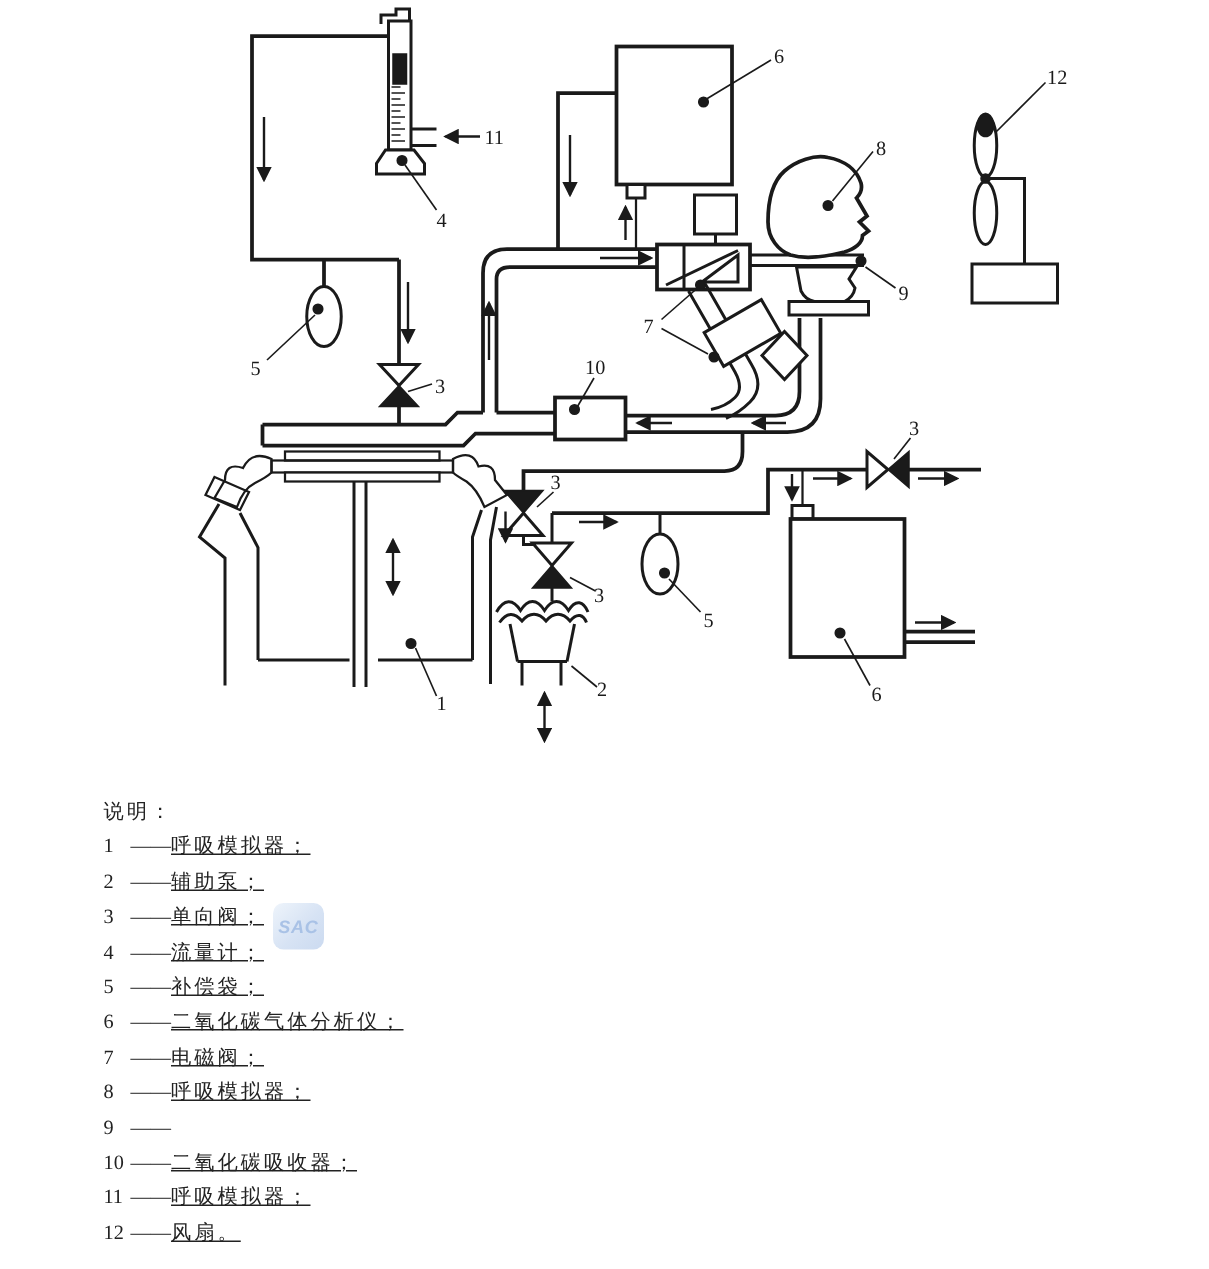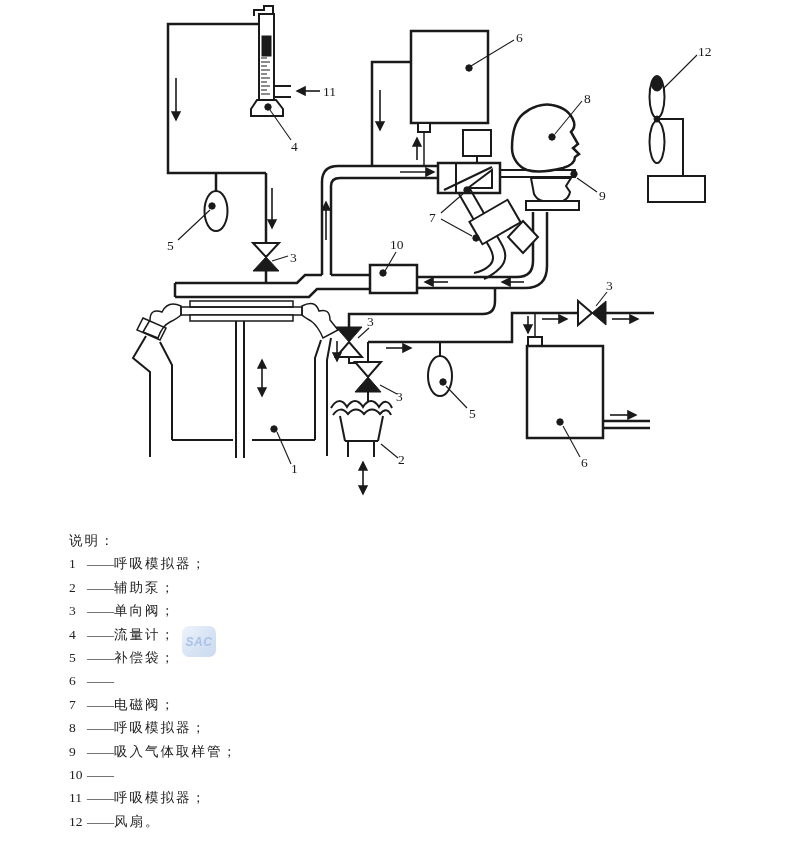--- a/index.html
+++ b/index.html
@@ -16,27 +16,27 @@
   .bfill{fill:#1a1a1a;stroke:#1a1a1a;stroke-width:1}
   .tick{stroke:#1a1a1a;stroke-width:1;fill:none}
   .lbl{font-family:"Liberation Serif","DejaVu Serif",serif;font-size:13.5px;fill:#1a1a1a}
   
   #legend{position:absolute;left:69px;top:529px;font-size:13.5px;line-height:23.4px;
           color:#222;white-space:nowrap;}
   #legend .lg-title{letter-spacing:2px;}
   #legend .lg-row{display:flex;}
   .lg-num{display:inline-block;width:18px;}
   .lg-dash{display:inline-block;letter-spacing:0;}
-  .lg-text{letter-spacing:2px;}
+  .lg-text{letter-spacing:2px;text-decoration:underline;}
   
   #watermark{position:absolute;left:182px;top:602px;width:34px;height:31px;
      background:linear-gradient(135deg,#eef4fb 0%,#d7e3f4 55%,#cbdaf0 100%);
      border-radius:7px;display:flex;align-items:center;justify-content:center;
      color:#a9c2e6;font-style:italic;font-weight:bold;font-size:12px;
-     font-family:"Liberation Sans",sans-serif;letter-spacing:0.5px;margin-top:24px;}
+     font-family:"Liberation Sans",sans-serif;letter-spacing:0.5px;}
 </style>
 </head>
 <body>
 
 <div id="page">
 
 <svg id="diagram" width="806" height="535" viewBox="0 0 806 535">
   <defs>
     <marker id="ah" viewBox="0 0 10 10" refX="8.5" refY="5" markerWidth="6.5" markerHeight="6.5" orient="auto-start-reverse">
           <path d="M0,0 L10,5 L0,10 Z" fill="#1a1a1a"></path>
@@ -302,39 +302,40 @@
         <span class="lg-text">流量计；</span>
   </div>
   <div class="lg-row">
     <span class="lg-num">5</span>
         <span class="lg-dash">——</span>
         <span class="lg-text">补偿袋；</span>
   </div>
   <div class="lg-row">
     <span class="lg-num">6</span>
         <span class="lg-dash">——</span>
+        <span class="lg-text">二氧化碳气体分析仪；</span>
   </div>
   <div class="lg-row">
     <span class="lg-num">7</span>
         <span class="lg-dash">——</span>
         <span class="lg-text">电磁阀；</span>
   </div>
   <div class="lg-row">
     <span class="lg-num">8</span>
         <span class="lg-dash">——</span>
         <span class="lg-text">呼吸模拟器；</span>
   </div>
   <div class="lg-row">
     <span class="lg-num">9</span>
         <span class="lg-dash">——</span>
-        <span class="lg-text">吸入气体取样管；</span>
   </div>
   <div class="lg-row">
     <span class="lg-num">10</span>
         <span class="lg-dash">——</span>
+        <span class="lg-text">二氧化碳吸收器；</span>
   </div>
   <div class="lg-row">
     <span class="lg-num">11</span>
         <span class="lg-dash">——</span>
         <span class="lg-text">呼吸模拟器；</span>
   </div>
   <div class="lg-row">
     <span class="lg-num">12</span>
         <span class="lg-dash">——</span>
         <span class="lg-text">风扇。</span>

